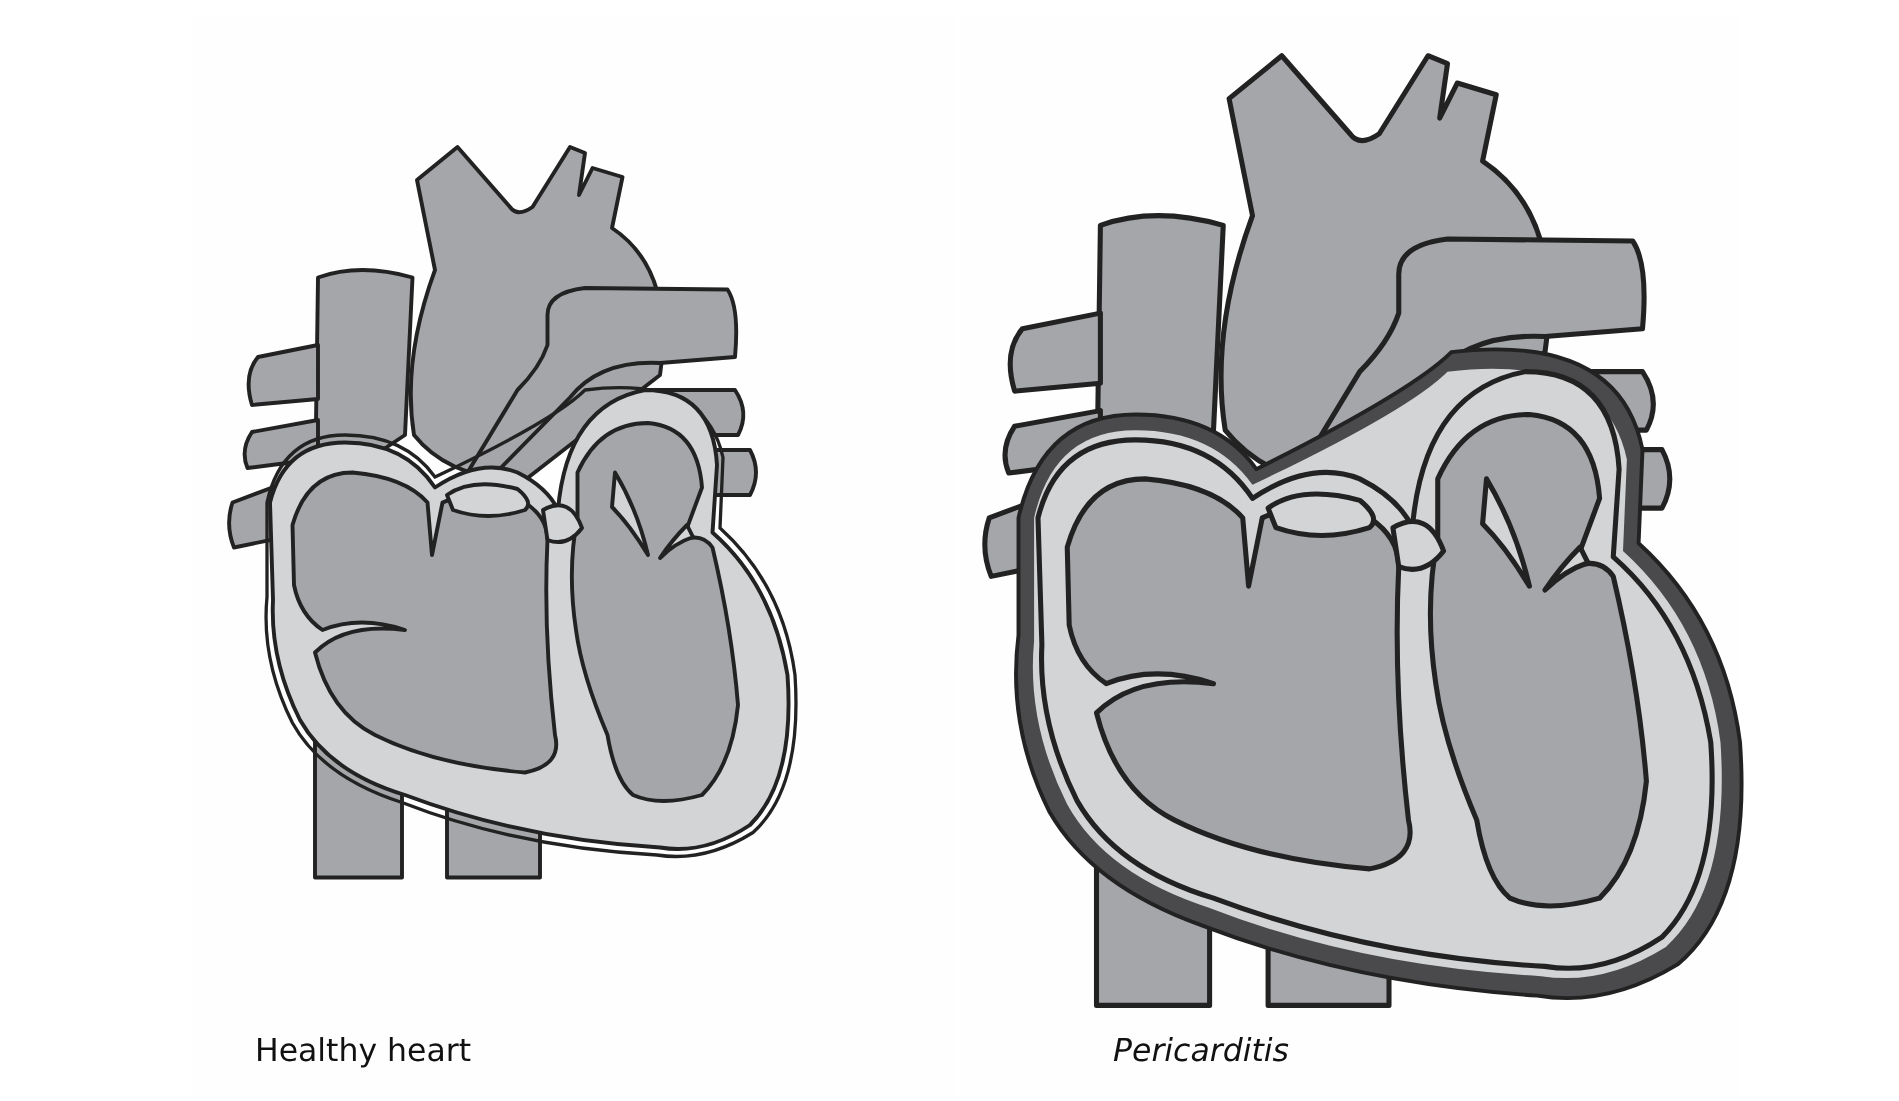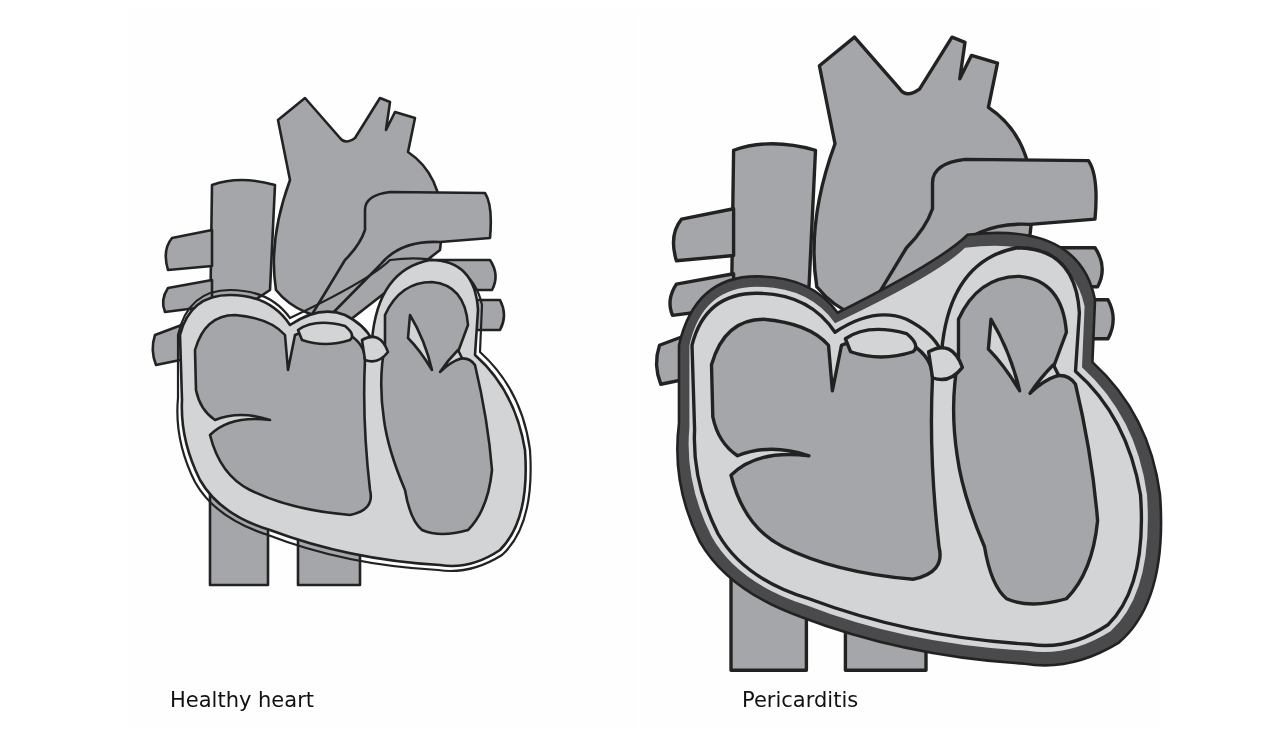--- a/index.html
+++ b/index.html
@@ -3,21 +3,21 @@
 <meta charset="utf-8">
 <style>
   html,body{margin:0;padding:0;background:#ffffff;}
   body{width:1266px;height:734px;position:relative;overflow:hidden;font-family:"Liberation Sans",sans-serif;}
   .panel{position:absolute;top:10px;background:#fefefe;}
   #panel-left{left:128px;width:510px;height:720px;}
   #panel-right{left:640px;width:520px;height:720px;}
   svg.heart{position:absolute;overflow:visible;}
   .label{position:absolute;font-size:21px;color:#111;font-family:"DejaVu Sans","Liberation Sans",sans-serif;}
   #label-left{left:170px;top:688px;}
-  #label-right{left:742px;top:688px;}
+  #label-right{left:742px;top:688px;font-style:italic;}
   .fill-dark{fill:#a4a6a9;}
   .fill-light{fill:#d3d4d6;}
   .stroke{stroke:#222;stroke-width:2.6;stroke-linejoin:round;stroke-linecap:round;}
 </style>
 </head>
 <body>
 
 <div class="panel" id="panel-left"></div>
 <div class="panel" id="panel-right"></div>
 

